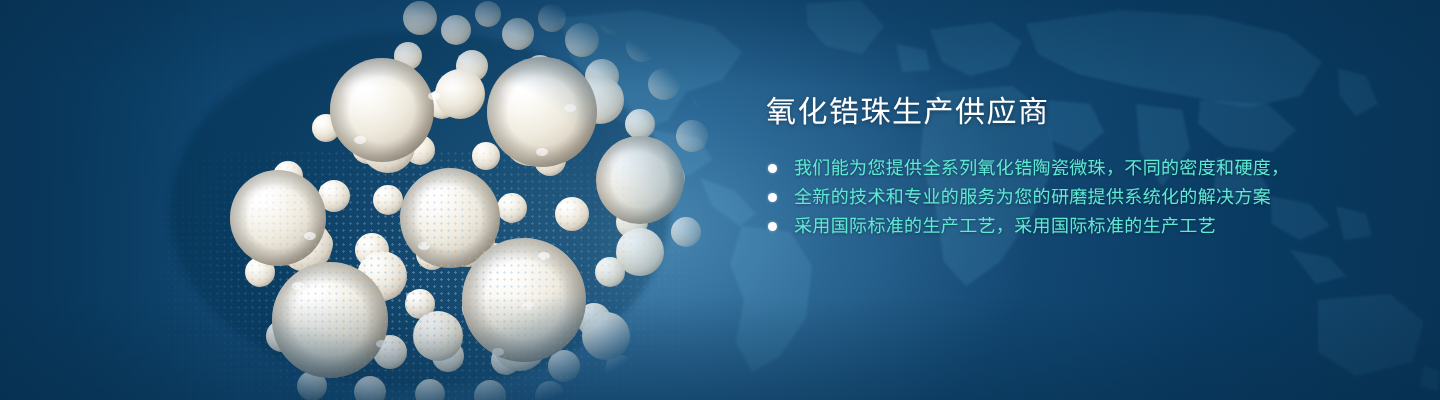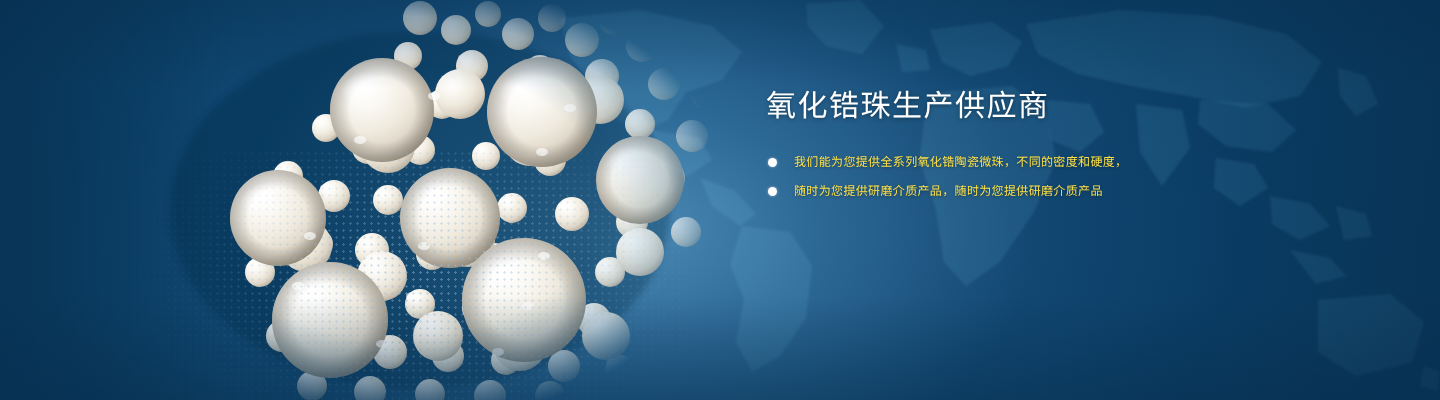--- a/index.html
+++ b/index.html
@@ -84,21 +84,21 @@
         rgba(0,0,0,0.95) 0%, rgba(0,0,0,0.55) 40%, rgba(0,0,0,0.12) 70%, rgba(0,0,0,0) 100%);
     mask-image: radial-gradient(ellipse 330px 210px at 300px 120px,
         rgba(0,0,0,0.95) 0%, rgba(0,0,0,0.55) 40%, rgba(0,0,0,0.12) 70%, rgba(0,0,0,0) 100%);
     pointer-events: none;
   }
 
   
   .copy {
     position: absolute;
     left: 766px;
-    top: 88px;
+    top: 94px;
     width: 560px;
   }
   .headline {
     margin: 0 0 28px 0;
     font-size: 30px;
     font-weight: 400;
     letter-spacing: 1.5px;
     color: #ffffff;
     line-height: 1.18;
     text-shadow: 0 1px 4px rgba(0,0,0,0.38);
@@ -106,23 +106,23 @@
   }
   .bullets {
     list-style: none;
     margin: 0;
     padding: 0;
   }
   .bullet {
     position: relative;
     padding-left: 28px;
     margin-bottom: 7px;
-    font-size: 12px;
+    font-size: 18px;
     line-height: 22px;
-    color: #fde047;
+    color: #5eead4;
     letter-spacing: 0.35px;
     text-shadow: 0 1px 3px rgba(0,0,0,0.40);
   }
   .bullet:last-child { margin-bottom: 0; }
   .dot {
     position: absolute;
     left: 2px;
     top: 7px;
     width: 9px;
     height: 9px;
@@ -389,22 +389,26 @@
 
     <h1 class="headline">氧化锆珠生产供应商</h1>
 
     <ul class="bullets">
 
       <li class="bullet">
         <span class="dot"></span>
         <span class="bullet-line">我们能为您提供全系列氧化锆陶瓷微珠，不同的密度和硬度，</span>
       </li>
 
-
       <li class="bullet">
         <span class="dot"></span>
-        <span class="bullet-line">随时为您提供研磨介质产品，随时为您提供研磨介质产品</span>
+        <span class="bullet-line">全新的技术和专业的服务为您的研磨提供系统化的解决方案</span>
+      </li>
+
+      <li class="bullet">
+        <span class="dot"></span>
+        <span class="bullet-line">采用国际标准的生产工艺，采用国际标准的生产工艺</span>
       </li>
 
     </ul>
   </div>
 
 </div>
 
 </body></html>

